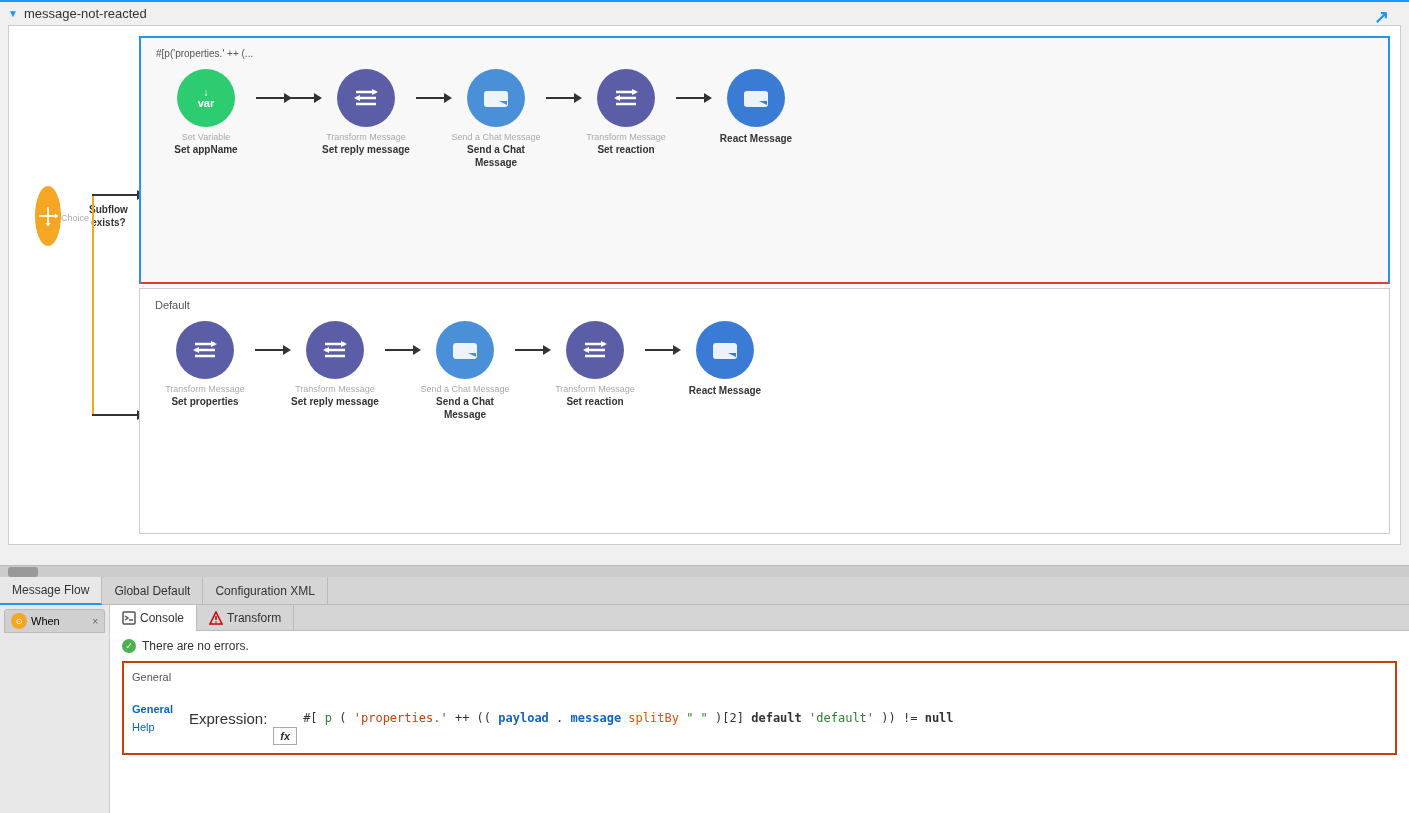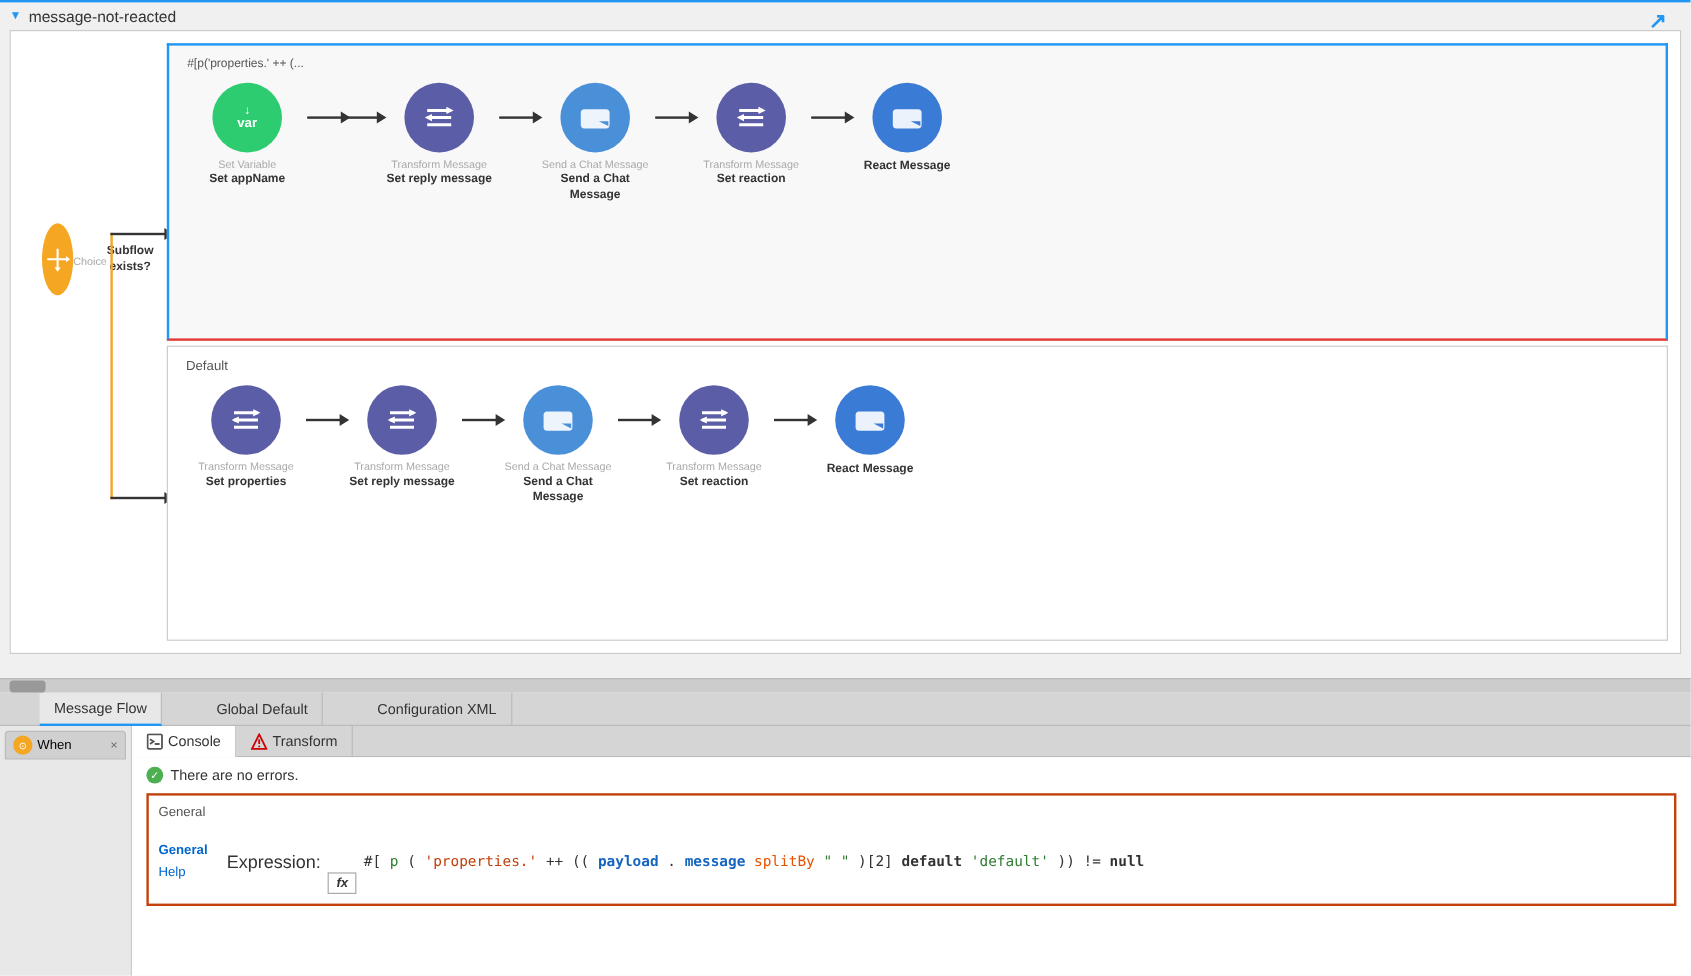--- a/index.html
+++ b/index.html
@@ -231,21 +231,20 @@
     }
     .tab {
       padding: 4px 12px;
       font-size: 12px;
       color: #333;
       cursor: pointer;
       border-right: 1px solid #bbb;
       height: 28px;
       display: flex;
       align-items: center;
-      margin-left: 33px;
     }
     .tab.active {
       background: #e8e8e8;
       border-bottom: 2px solid #2196F3;
     }
 
     
     .bottom-panels {
       display: flex;
       height: 220px;

